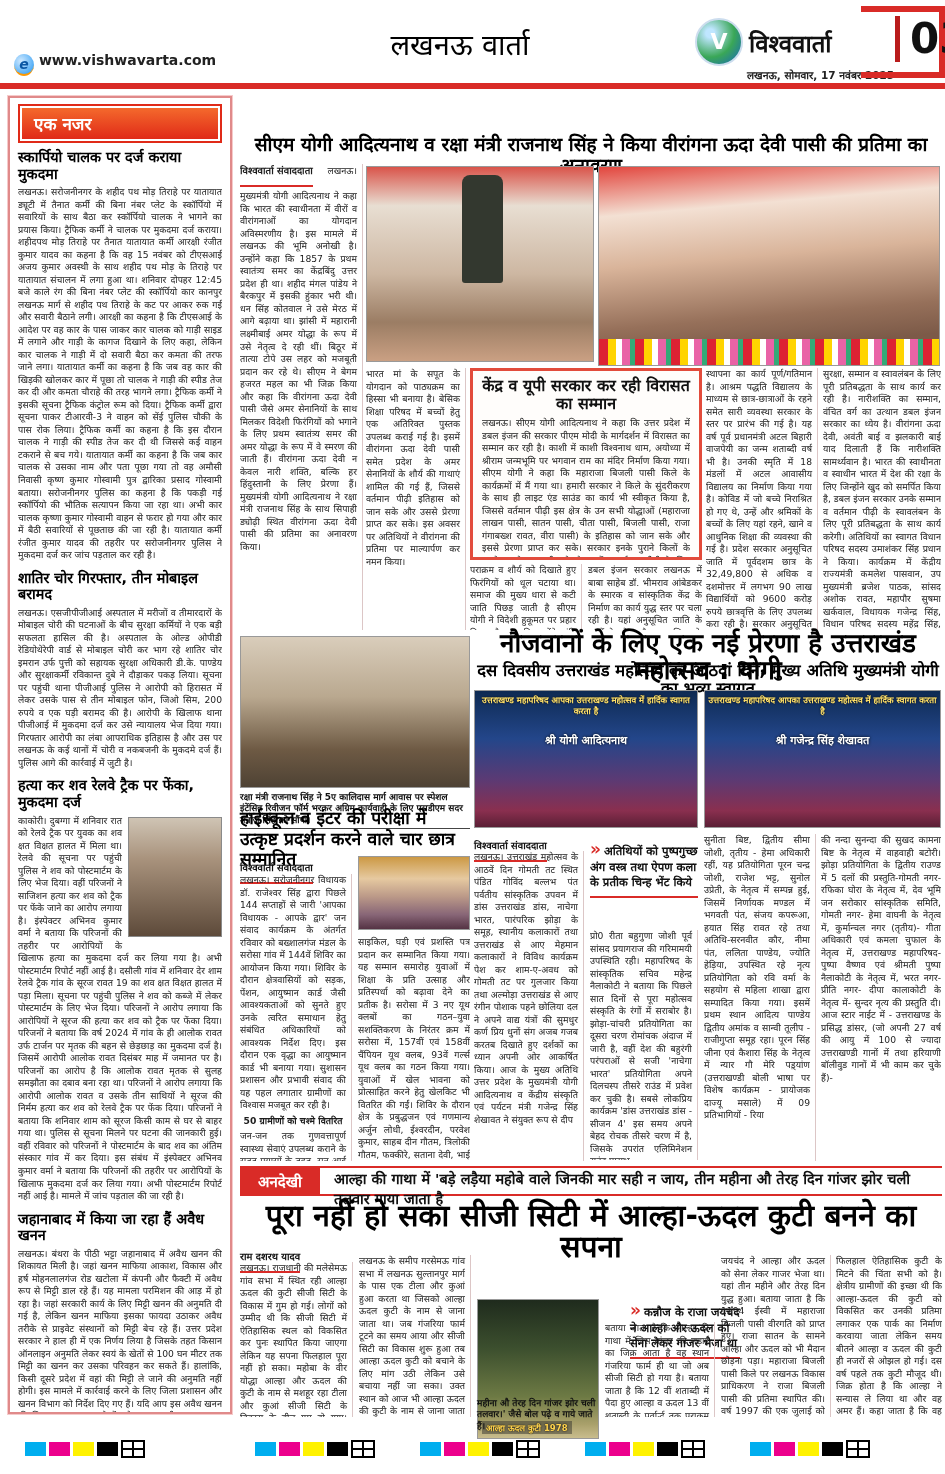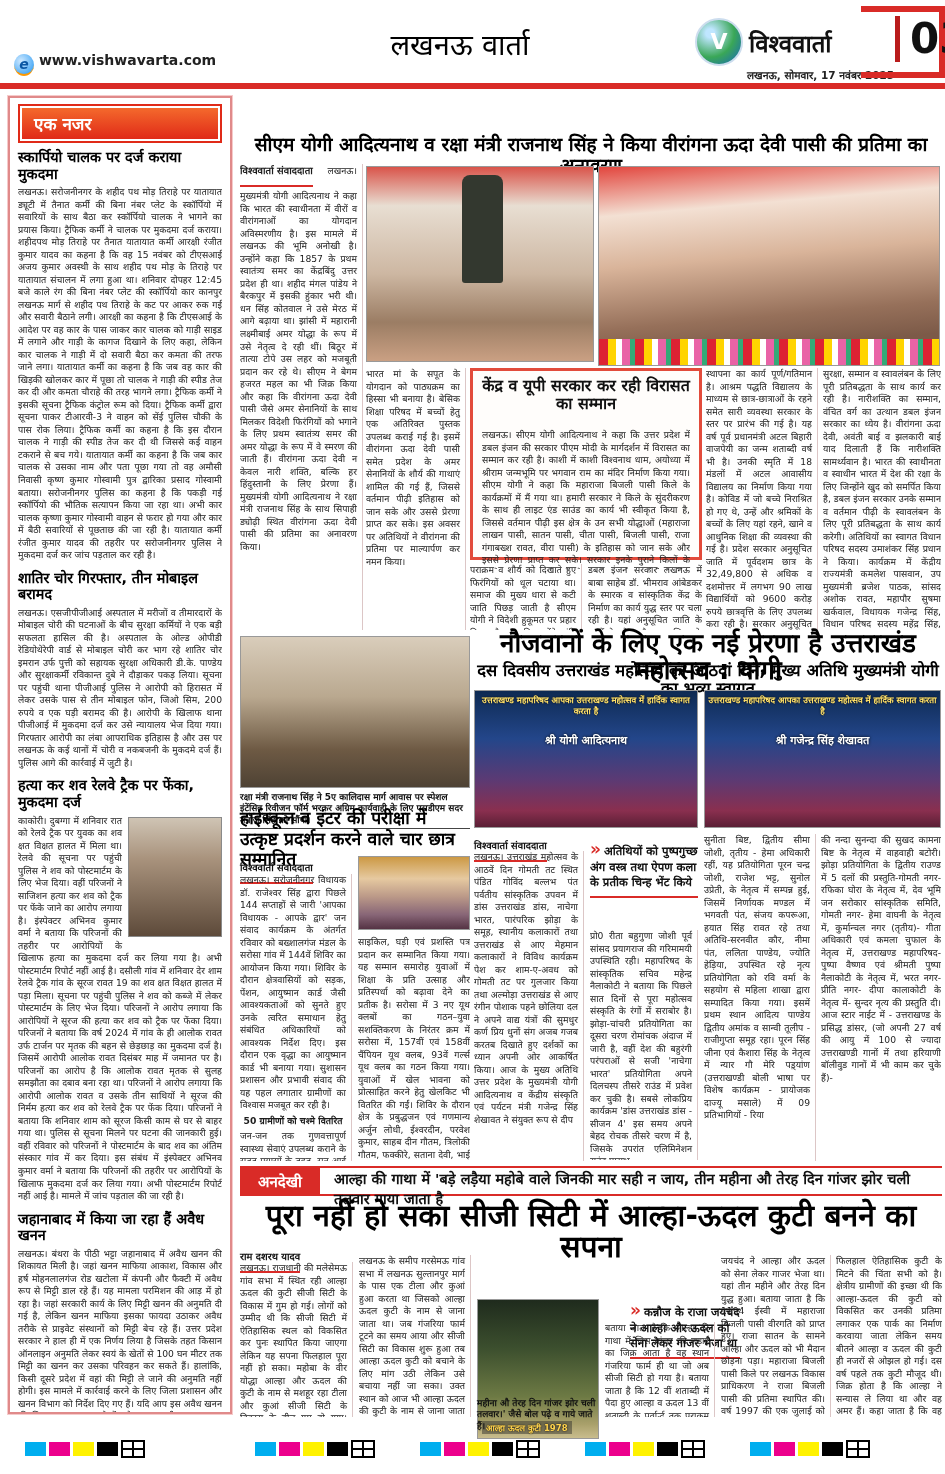--- a/index.html
+++ b/index.html
@@ -43,21 +43,21 @@
   .ph-rajnath{background:linear-gradient(180deg,#d9cdbb 0%,#b9a88f 40%,#6e5a44 75%,#4e4234 100%);}
   .ph-group{background:linear-gradient(180deg,#c94 0%,#e6c9a0 30%,#b98 55%,#867 80%,#534 100%);}
   .ph-uk{background:linear-gradient(180deg,#0e2a52 0%,#23468a 35%,#5b3a74 65%,#8a2f4f 88%,#5a1f35 100%);}
   .ph-mound{background:linear-gradient(180deg,#1f2b1d 0%,#3c4f2e 35%,#6d7a44 70%,#a9a06b 90%,#c9bd8d 100%);margin-top:44px;}
   .ph-banner{position:absolute;top:3px;left:0;right:0;text-align:center;color:#ffe16a;font-weight:bold;font-size:8.5px;text-shadow:0 0 2px #000;}
   .ph-label{position:absolute;top:30%;left:0;right:0;text-align:center;color:#fff;font-weight:bold;font-size:11px;text-shadow:0 0 3px #000;}
   .ph-overlay{position:absolute;left:4px;bottom:4px;color:#ffd34d;font-weight:bold;font-size:8.5px;text-shadow:0 0 2px #000;background:rgba(40,40,40,.45);padding:1px 4px;}
   .caption{font-size:9px;font-weight:bold;line-height:1.25;border-bottom:1px solid #444;padding-bottom:2px;}
   
   .leadbox{border:3px solid #e24b3b;padding:6px 9px;background:#fffdfb;}
-  .leadbox h3{margin:0 0 17px;font-size:16px;text-align:center;line-height:1.1;}
+  .leadbox h3{margin:0 0 5px;font-size:16px;text-align:center;line-height:1.1;}
   
   .pq{font-weight:bold;font-size:11.5px;line-height:1.3;border-bottom:2px solid #d92b27;padding-bottom:6px;}
   .pq .mark{color:#d92b27;font-size:17px;margin-right:3px;}
   
   .strip{border-top:2px solid #d92b27;border-bottom:2px solid #d92b27;display:flex;background:#fff;}
   .strip-label{background:#d92b27;color:#fff;font-weight:bold;font-size:15px;padding:3px 18px;margin-right:14px;}
   .strip-text{font-weight:bold;font-size:14.5px;color:#111;}
   .colrule{border-right:1px solid #dcc6c6;padding-right:5px;}
   
   .marks{display:flex;gap:3px;align-items:center;}

